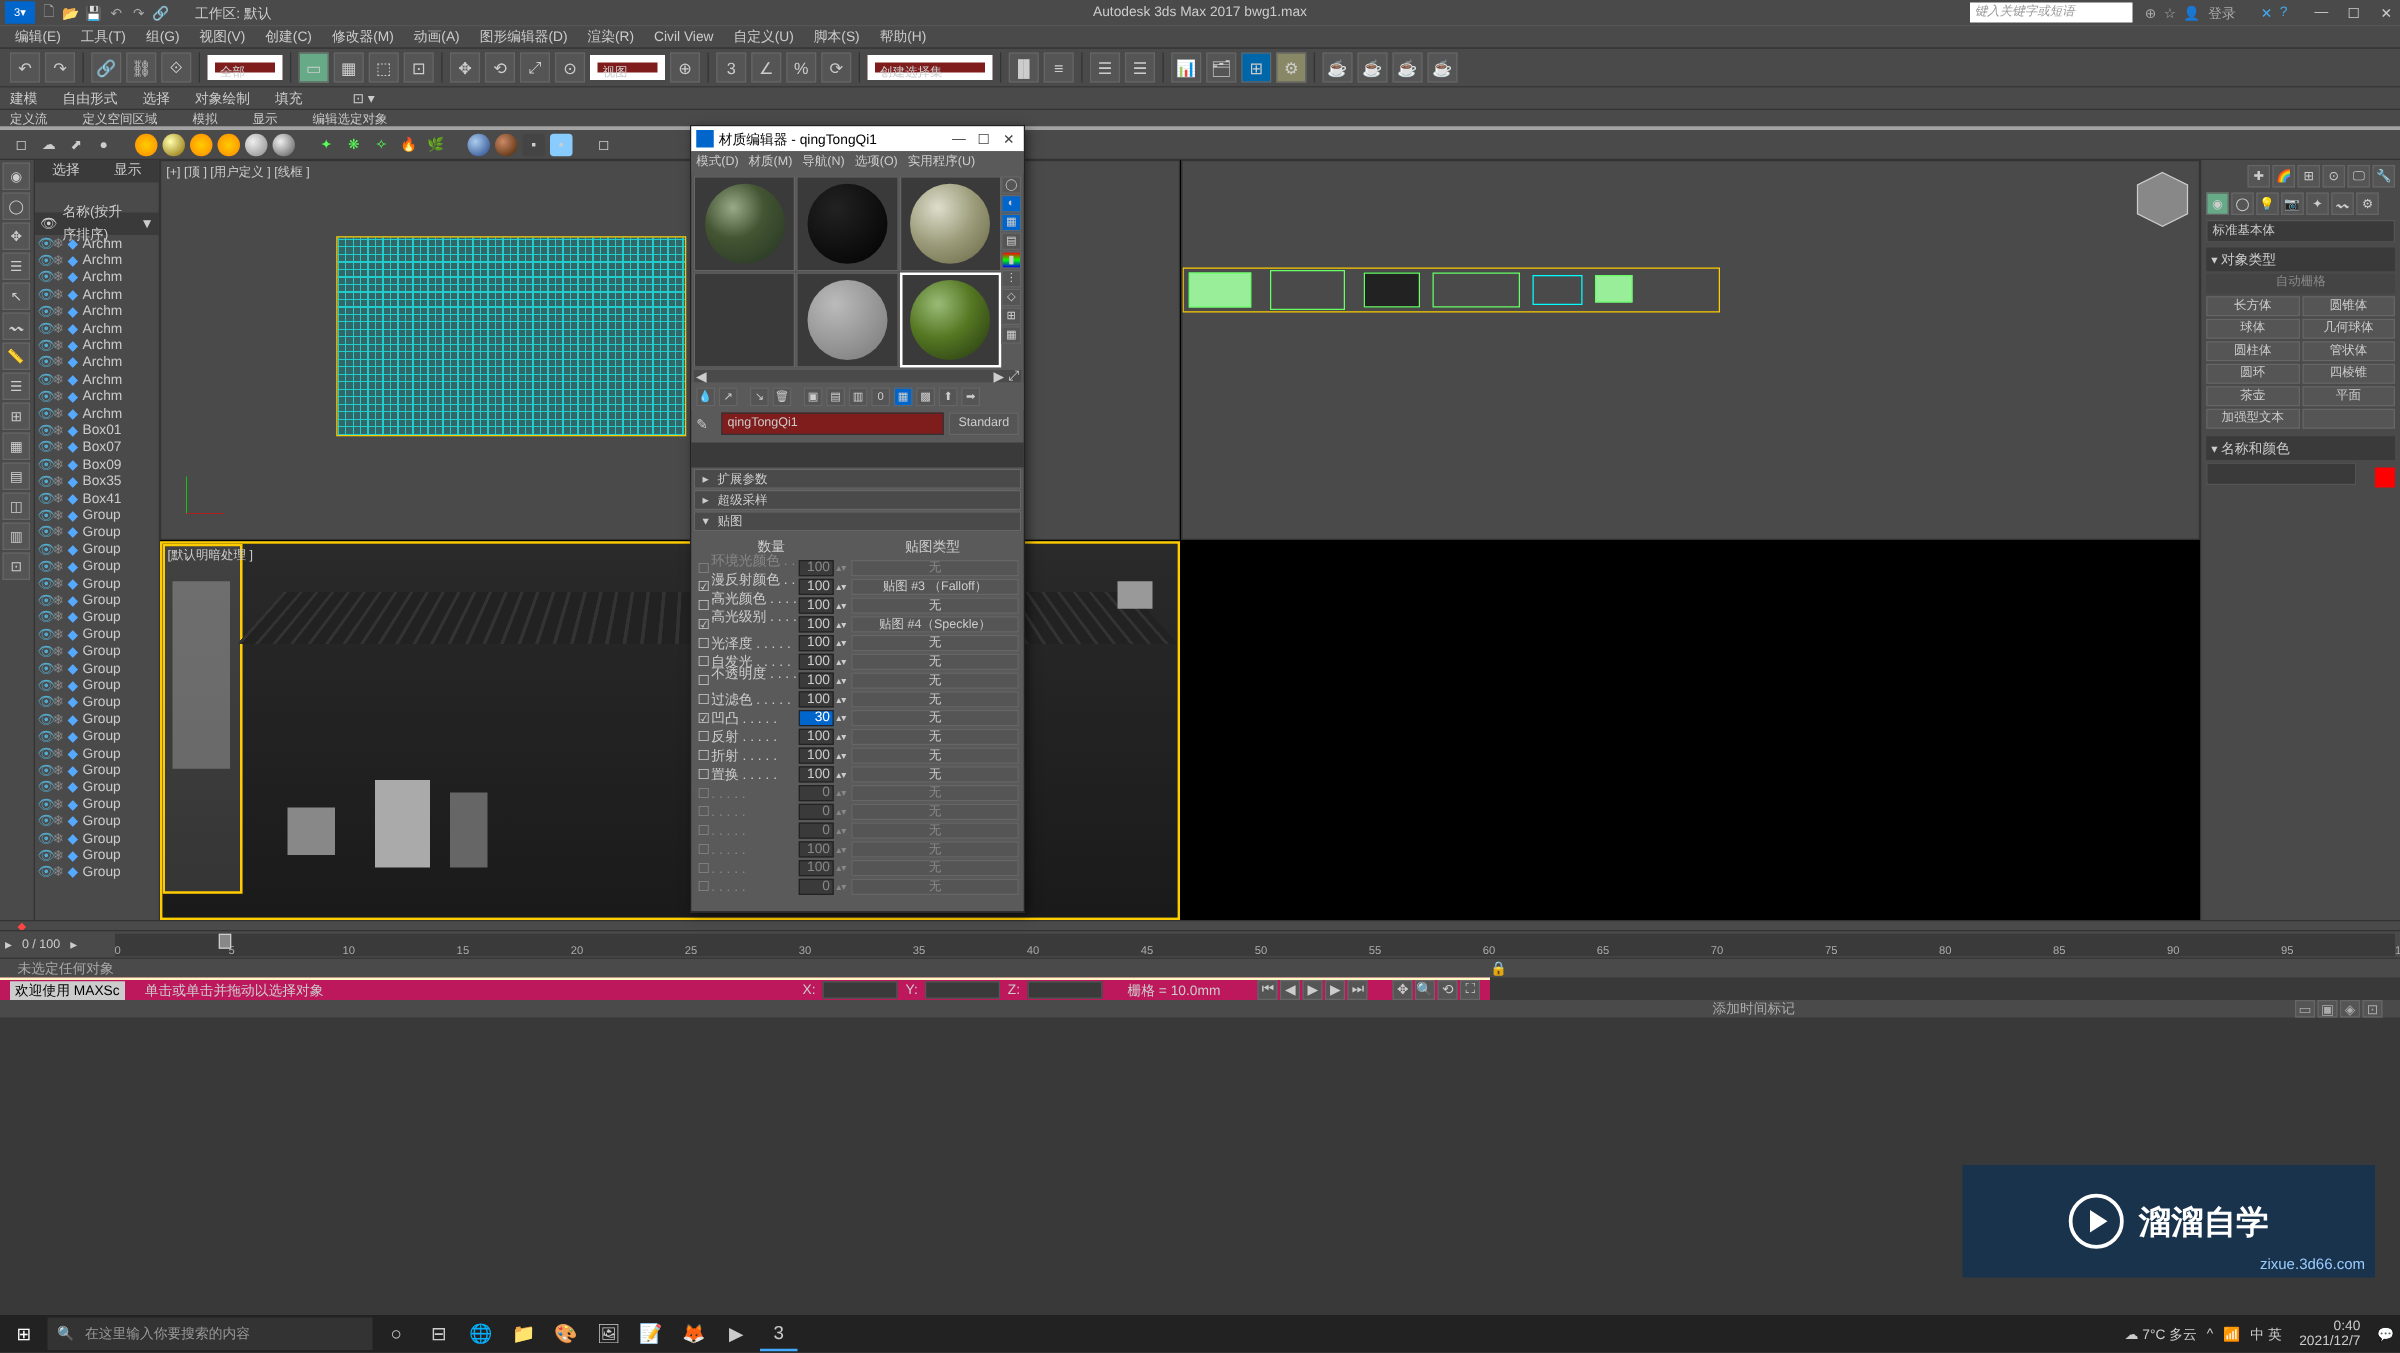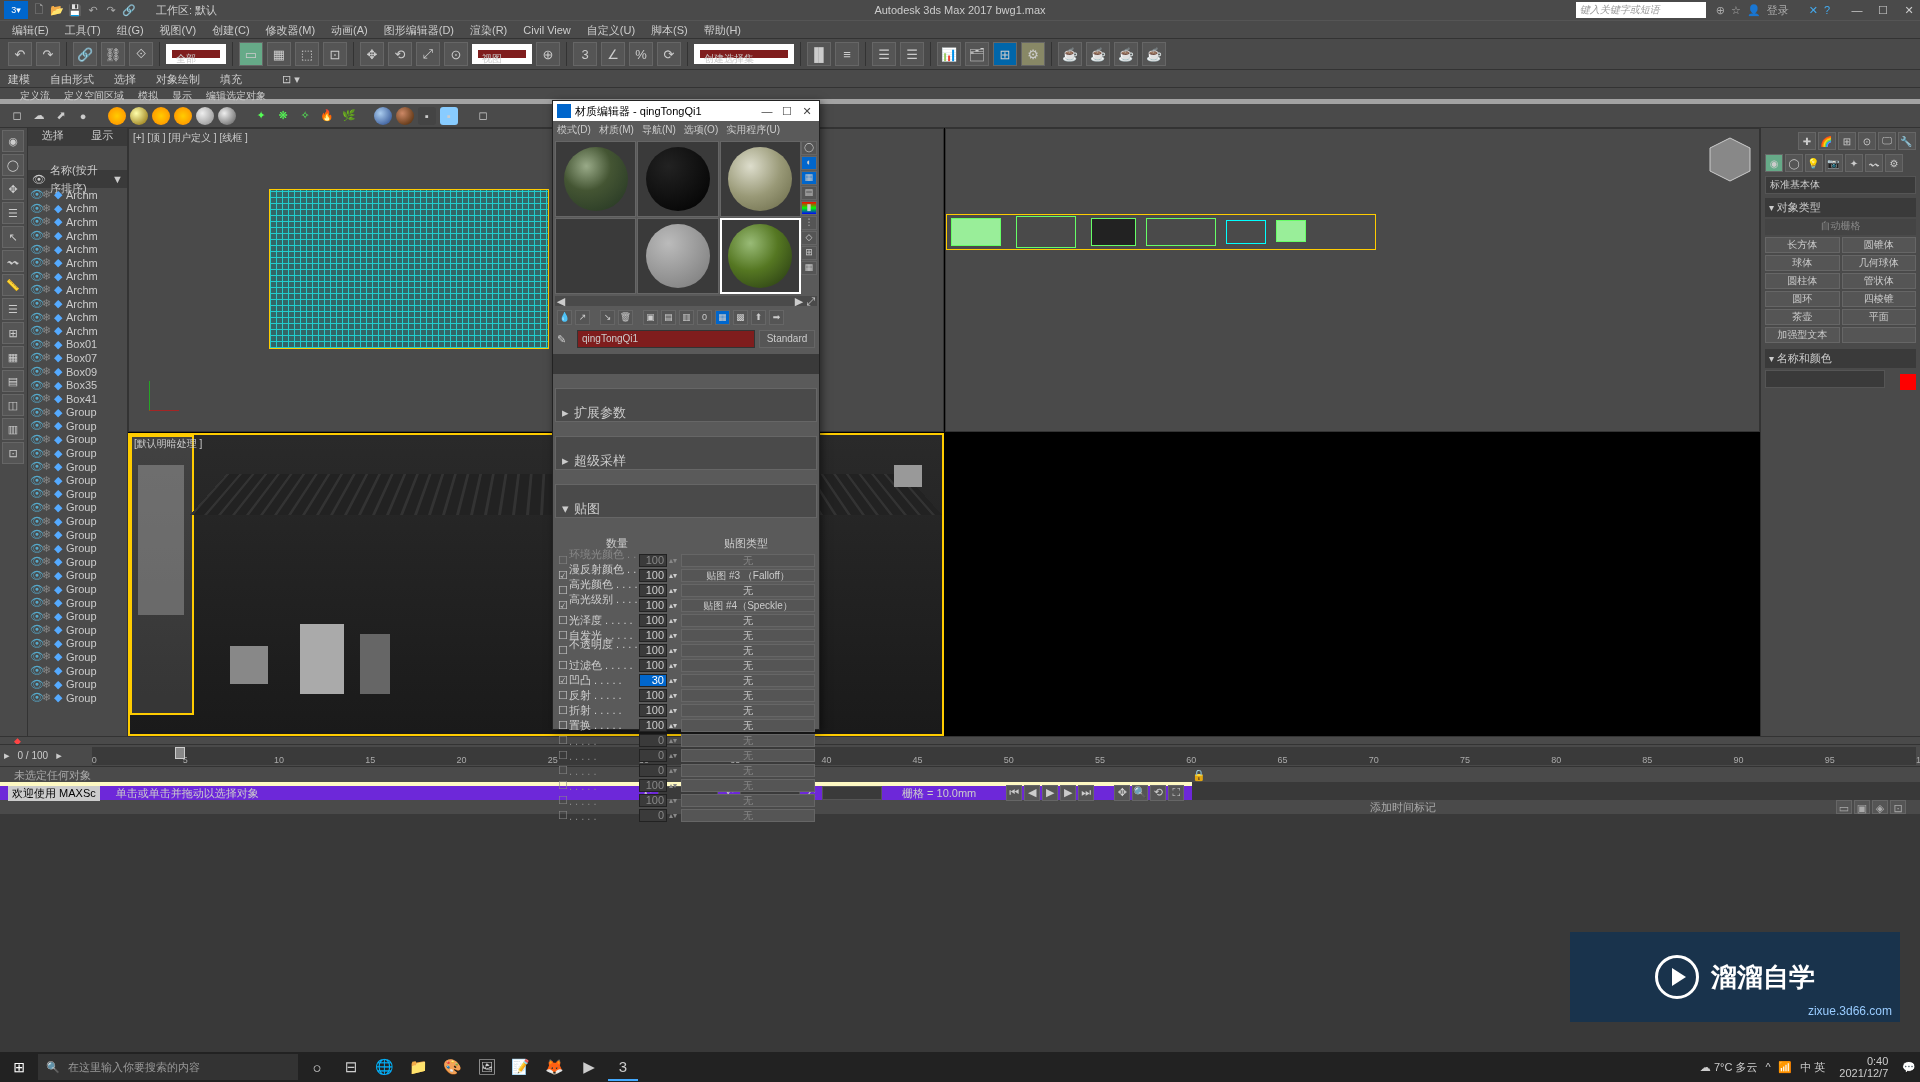--- a/index.html
+++ b/index.html
@@ -16,21 +16,21 @@
 .titlebar .winbtns{display:flex;gap:12px;margin-left:20px}
 .titlebar .winbtns span{width:14px;text-align:center}
 .menubar{height:18px;background:#4a4a4a;display:flex;padding:0 4px;border-top:1px solid #555}
 .menubar span{padding:0 8px;color:#ccc;line-height:18px}
 .toolbar{height:32px;background:#4a4a4a;display:flex;align-items:center;padding:0 8px;gap:4px;border-top:1px solid #333;border-bottom:1px solid #333}
 .toolbar .tbtn{width:24px;height:24px;background:#555;border:1px solid #666;display:flex;align-items:center;justify-content:center;color:#ccc;font-size:13px}
 .toolbar .tdrop{width:60px;height:20px;background:#7f1d1d;border:6px solid #ffffff;padding:0 4px;line-height:18px;font-size:10px}
 .toolbar .sep{width:1px;height:24px;background:#333;margin:0 2px}
 .subbar{height:18px;background:#4a4a4a;display:flex;padding:0 8px;gap:20px;border-bottom:1px solid #333}
 .subbar span{color:#ccc;line-height:18px}
-.subbar2{height:16px;background:#4a4a4a;display:flex;padding:0 20px;gap:14px;border-bottom:5px solid #a3a3a3}
+.subbar2{height:16px;background:#4a4a4a;display:flex;padding:0 8px;gap:28px;border-bottom:3px solid #a3a3a3}
 .subbar2 span{color:#ccc;line-height:16px;font-size:10px}
 .iconrow{height:24px;background:#4a4a4a;display:flex;align-items:center;padding:0 8px;gap:4px;border-bottom:1px solid #333}
 .iconrow span{width:18px;height:18px;display:flex;align-items:center;justify-content:center;color:#ccc;border-radius:3px}
 .iconrow .sun{background:radial-gradient(circle,#fc0,#f80);border-radius:50%}
 .iconrow .sph{border-radius:50%}
 .main{display:flex;height:608px}
 .lefttools{width:28px;background:#4a4a4a;display:flex;flex-direction:column;gap:2px;padding:2px;border-right:1px solid #333}
 .lefttools span{width:22px;height:22px;background:#555;border:1px solid #666;display:flex;align-items:center;justify-content:center;font-size:11px}
 .scenepanel{width:100px;background:#4a4a4a;border-right:1px solid #333;display:flex;flex-direction:column}
 .scenepanel .hdr{height:18px;display:flex;justify-content:space-around;background:#3a3a3a}
@@ -80,41 +80,41 @@
 .matdlg .ball{width:64px;height:64px;border-radius:50%}
 .matdlg .sidetools{width:16px;display:flex;flex-direction:column;gap:1px}
 .matdlg .sidetools span{height:14px;background:#555;border:1px solid #666;font-size:9px;text-align:center}
 .matdlg .mscroll{height:10px;background:#4a4a4a;display:flex;align-items:center;margin:0 2px}
 .matdlg .mscroll .ar{width:12px;text-align:center}
 .matdlg .mtool{height:22px;display:flex;align-items:center;padding:0 4px;gap:3px;background:#5a5a5a}
 .matdlg .mtool span{width:15px;height:15px;background:#555;border:1px solid #666;font-size:9px;text-align:center;line-height:13px}
 .matdlg .mname{height:22px;display:flex;align-items:center;padding:0 4px;gap:4px}
 .matdlg .mname .drop{flex:1;height:18px;background:#7f1d1d;border:1px solid #333;padding:0 4px;line-height:16px;font-size:10px}
 .matdlg .mname .std{width:56px;height:18px;background:#555;border:1px solid #666;text-align:center;line-height:16px;font-size:10px}
-.matdlg .mroll{height:16px;background:#4a4a4a;padding:16px 18px;font-size:13px;line-height:16px;margin:14px 2px;border:1px solid #666;position:relative}
+.matdlg .mroll{height:16px;background:#4a4a4a;padding:0 18px;font-size:10px;line-height:16px;margin:1px 2px;border:1px solid #666;position:relative}
 .matdlg .mroll::before{content:"▸";position:absolute;left:6px}
 .matdlg .mroll.open::before{content:"▾"}
 .matdlg .maps{padding:2px 4px}
 .matdlg .maphdr{display:flex;font-size:10px;color:#ccc;padding:2px 0}
 .matdlg .maphdr .c1{width:120px;text-align:center}
 .matdlg .maphdr .c2{flex:1;text-align:center}
 .matdlg .maprow{display:flex;align-items:center;height:15px;font-size:10px}
 .matdlg .maprow .chk{width:12px;text-align:center}
 .matdlg .maprow .lbl{width:70px}
 .matdlg .maprow .amt{width:28px;height:13px;background:#3a3a3a;border:1px solid #222;text-align:right;padding:0 2px;margin-right:2px;line-height:11px}
 .matdlg .maprow .amt.hl{background:#06c;color:#fff}
 .matdlg .maprow .spin{width:8px;font-size:8px}
 .matdlg .maprow .mapbtn{flex:1;height:13px;background:#555;border:1px solid #666;text-align:center;line-height:11px;margin-left:4px;font-size:10px}
 .matdlg .maprow.dis{color:#888}
 .timeline{height:22px;background:#4a4a4a;display:flex;align-items:center;padding:0 4px;position:relative;border-top:1px solid #333}
 .timeline .pc{font-size:10px;margin:0 8px}
 .timeline .ruler{flex:1;height:18px;background:#3a3a3a;position:relative;margin-left:30px}
 .timeline .ruler .tick{position:absolute;bottom:0;font-size:9px;color:#aaa}
 .timeline .slider{position:absolute;left:175px;top:2px;width:10px;height:12px;background:#888;border:1px solid #ccc}
-.statusline2{height:18px;background:#6d28d9;display:flex;align-items:center;padding:0 8px;font-size:10px;border-top:4px solid #fef9c3}
+.statusline2{height:18px;background:#be185d;display:flex;align-items:center;padding:0 8px;font-size:10px;border-top:2px solid #fef9c3}
 .statusline2 .wel{background:#ccc;color:#000;padding:0 4px}
 .watermark{position:absolute;bottom:60px;right:20px;width:330px;height:90px;background:rgba(20,50,80,.85);display:flex;align-items:center;justify-content:center;gap:12px;z-index:200}
 .watermark .play{width:44px;height:44px;border:3px solid #fff;border-radius:50%;display:flex;align-items:center;justify-content:center}
 .watermark .play::after{content:"";border-left:14px solid #fff;border-top:9px solid transparent;border-bottom:9px solid transparent;margin-left:4px}
 .watermark .txt{color:#fff;font-size:26px;font-weight:bold}
 .watermark .url{position:absolute;bottom:4px;right:8px;color:#9cf;font-size:12px}
 .taskbar{position:absolute;bottom:0;left:0;right:0;height:30px;background:#222;display:flex;align-items:center;padding:0 4px;gap:4px}
 .taskbar .start{width:30px;height:28px;display:flex;align-items:center;justify-content:center;color:#fff;font-size:14px}
 .taskbar .search{width:260px;height:26px;background:#333;color:#999;padding:0 30px;line-height:26px;font-size:11px;position:relative}
 .taskbar .search::before{content:"🔍";position:absolute;left:8px}

